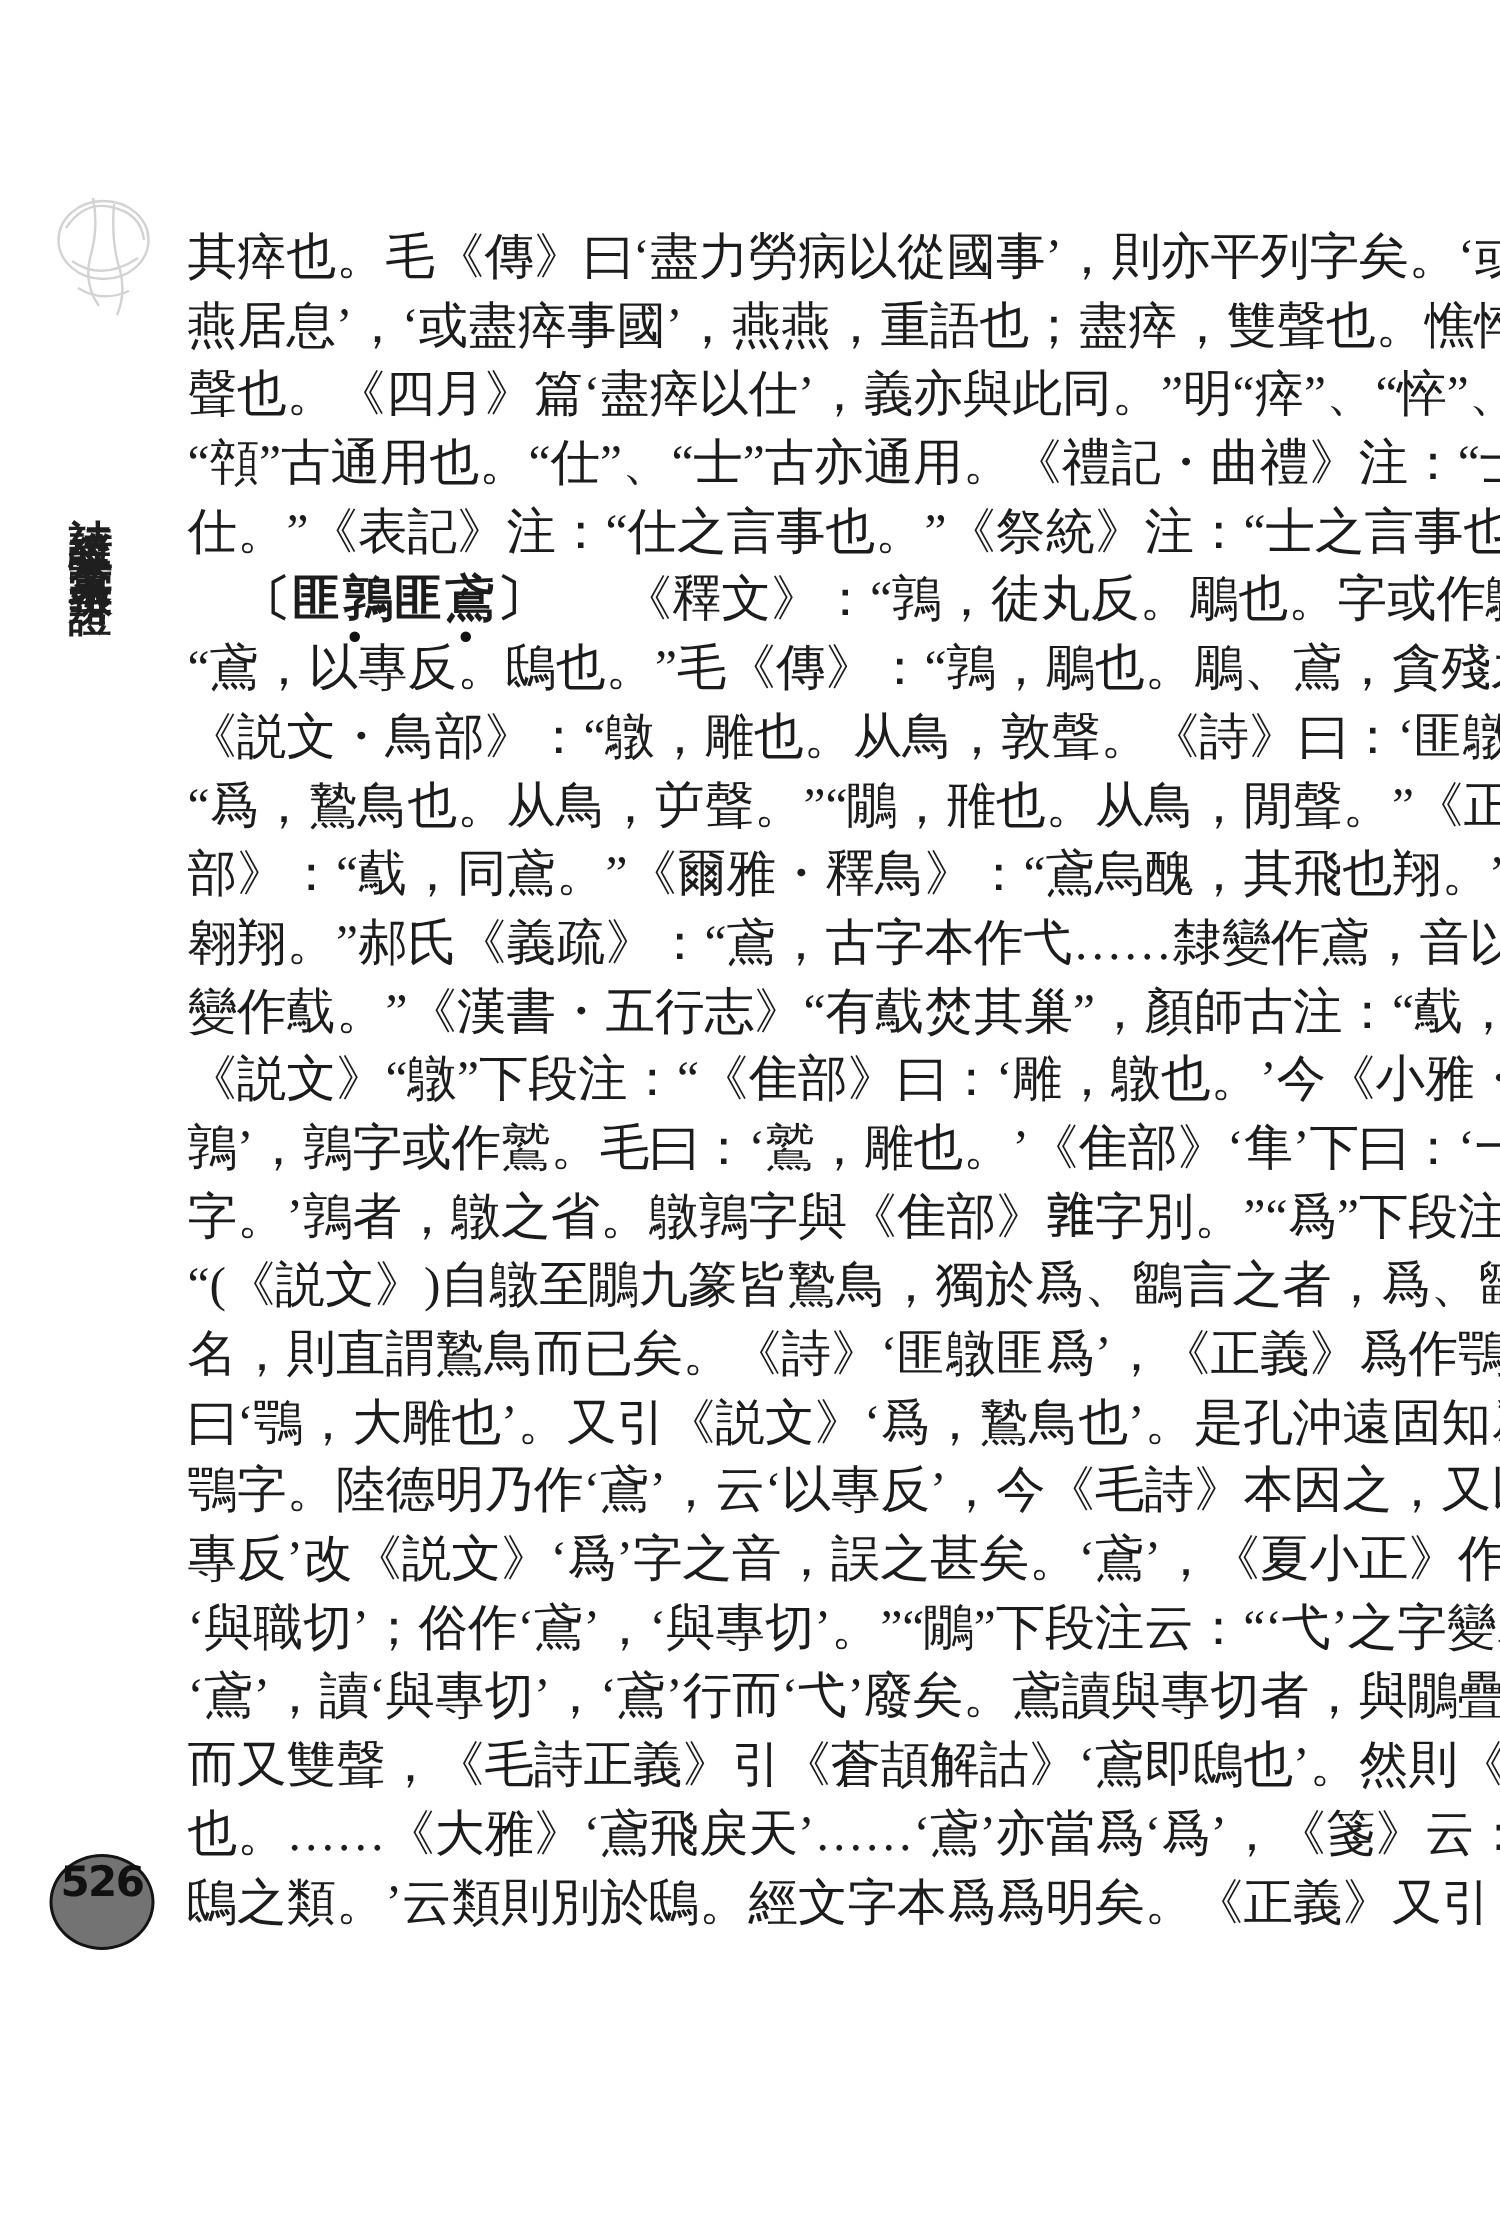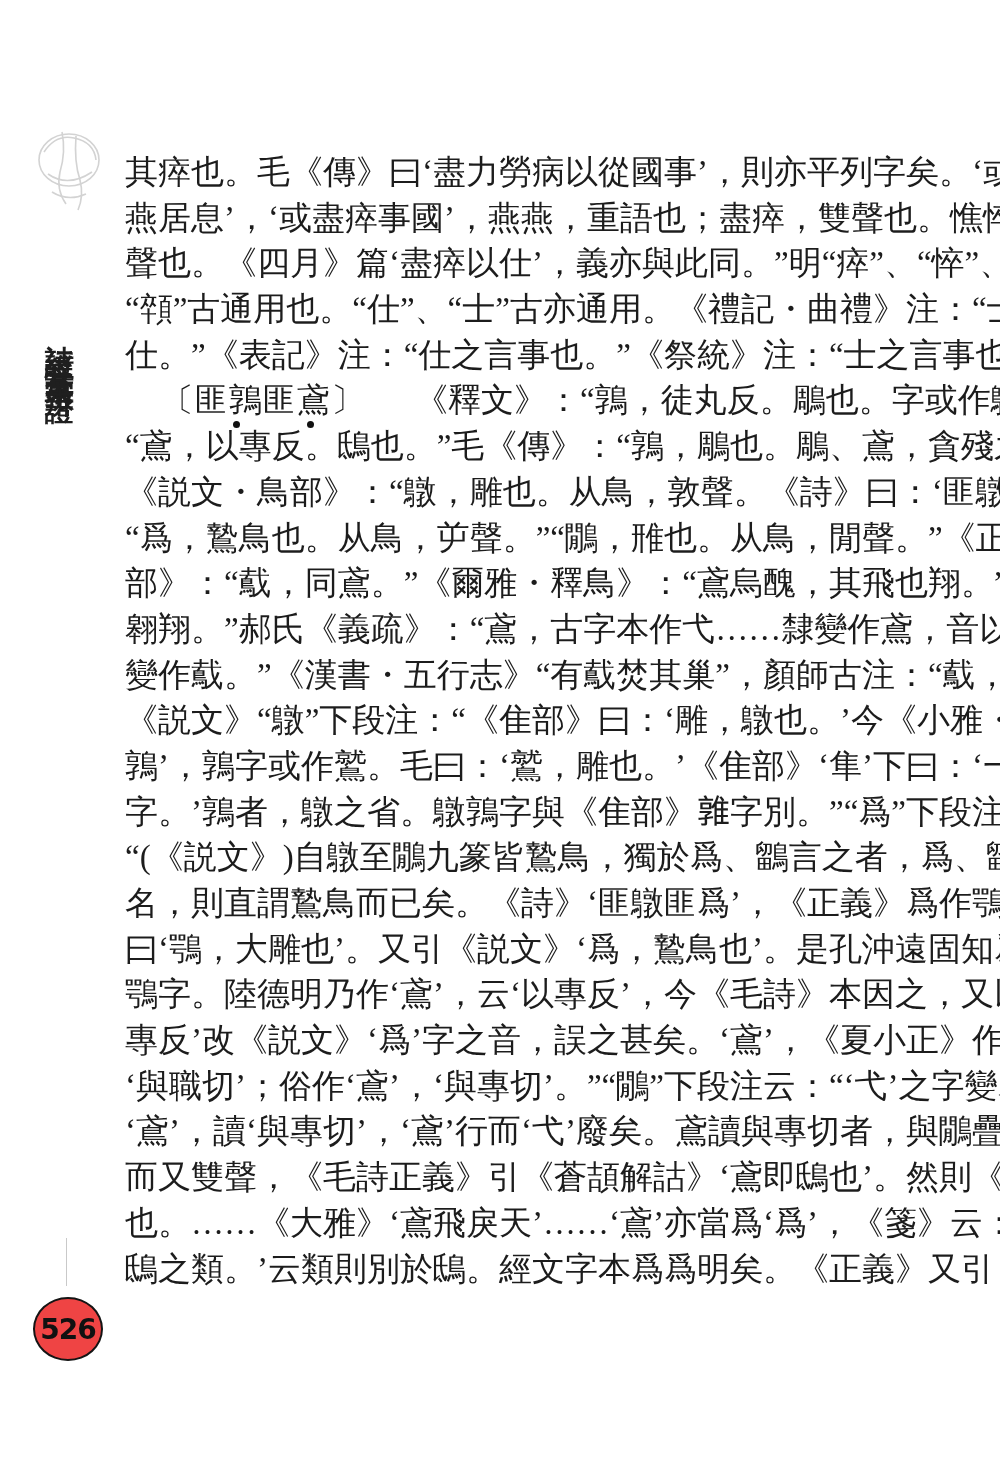--- a/index.html
+++ b/index.html
@@ -17,24 +17,24 @@
     position:absolute;left:28px;top:122px;width:82px;height:110px;
     opacity:.55;
   }
   .side-title{
     position:absolute;left:40px;top:322px;height:340px;
     writing-mode:vertical-rl;text-orientation:upright;
     font-size:29px;letter-spacing:7px;color:#1f1f1f;
     font-weight:600;
   }
   .pagenum-wrap{
-    position:absolute;left:33px;top:1297px;width:66px;height:60px;
+    position:absolute;left:33px;top:1236px;width:66px;height:60px;
     border:2.5px solid #141414;border-radius:50%;
-    display:flex;align-items:center;justify-content:center;
-    background:#ef4444;
+    display:flex;align-items:flex-start;justify-content:center;
+    background:#737373;
   }
   .pagenum{
     font-family:"DejaVu Sans","Liberation Sans",sans-serif;
     font-weight:bold;font-size:28px;color:#111;letter-spacing:-1px;
   }
   .scan-hairline{
     position:absolute;left:66px;top:1238px;width:1px;height:48px;
     background:#c9c9c9;
   }
 
@@ -47,21 +47,21 @@
     white-space:nowrap;
     text-align:justify;text-align-last:justify;
     color:#1c1c1c;
   }
   .line.headline{
     text-align:left;text-align-last:left;
     padding-left:36px;white-space:nowrap;
   }
   .ehead{
     position:relative;display:inline-block;
-    font-weight:normal;letter-spacing:1px;
+    font-weight:bold;letter-spacing:1px;
   }
   .edot{
     position:absolute;width:7px;height:7px;border-radius:50%;
     background:#111;bottom:-4px;
   }
   .edot.d1{left:72px;}
   .edot.d2{left:146px;}
   .egap{display:inline-block;width:50px;}
 </style>
 </head>

